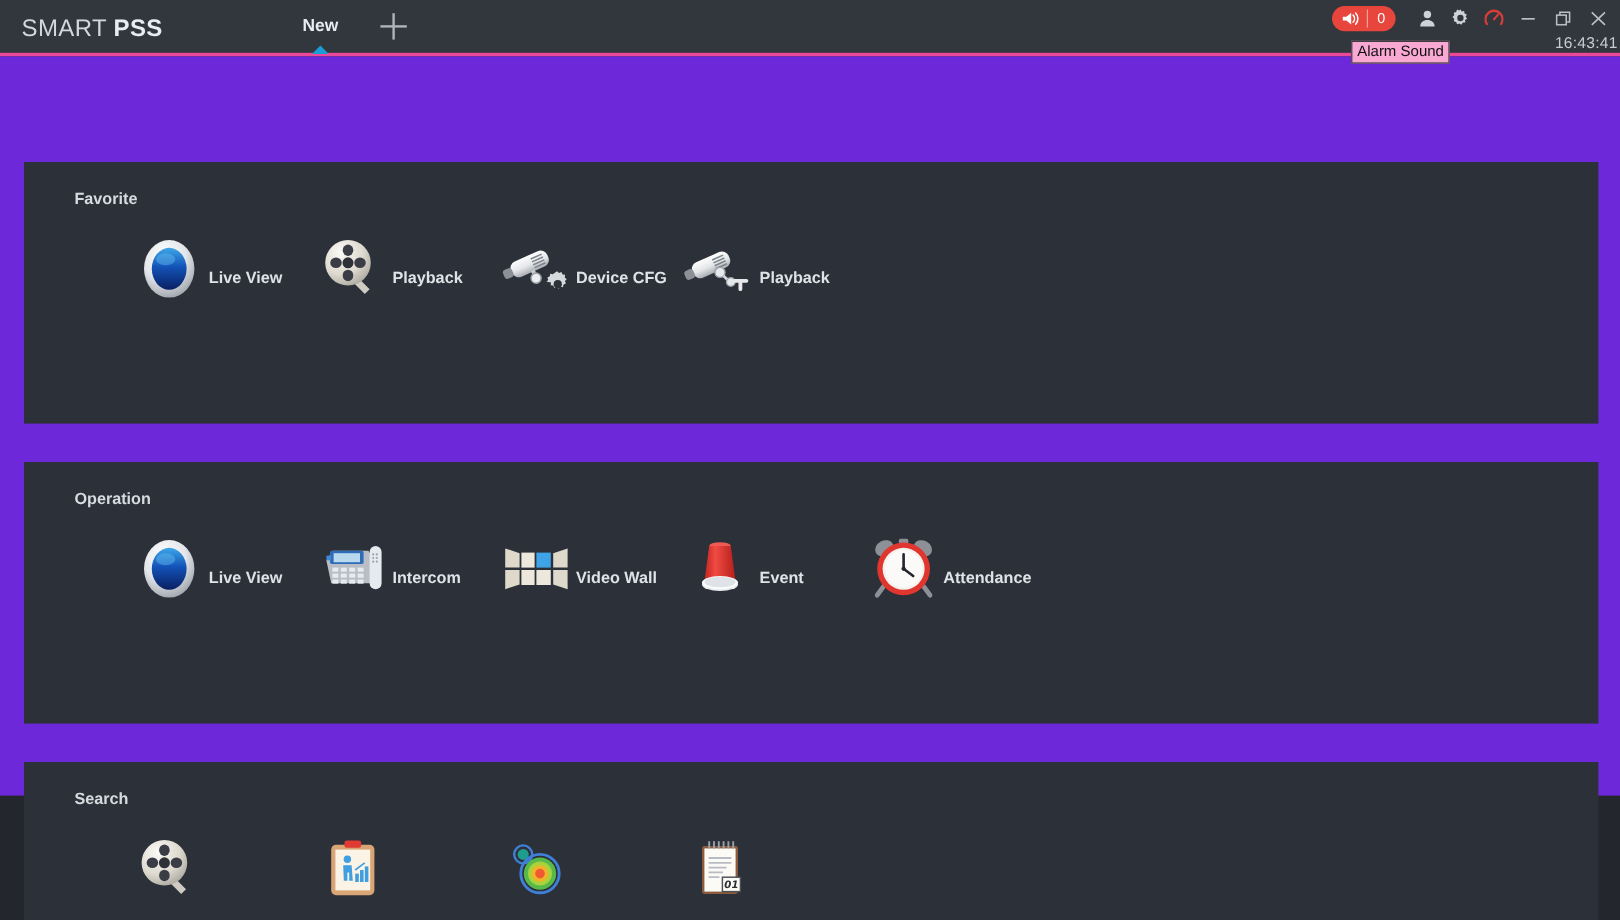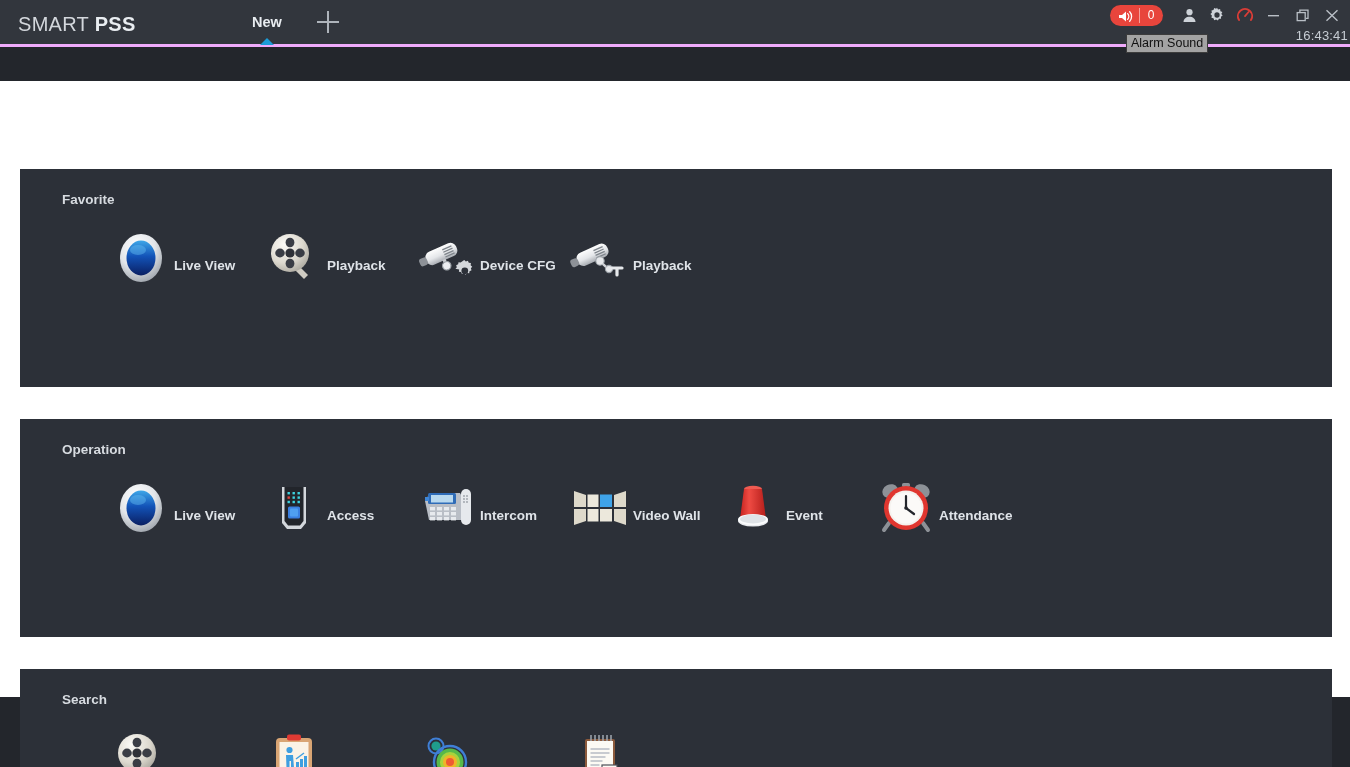--- a/index.html
+++ b/index.html
@@ -8,21 +8,21 @@
     background: #23262c;
     font-family: "Liberation Sans", sans-serif;
     overflow: hidden;
   }
 
   
   .titlebar {
     position: relative;
     height: 47px;
     background: #32363d;
-    border-bottom: 3px solid #f0abfc;
+    border-bottom: 3px solid #ec4899;
     display: flex;
     align-items: flex-start;
   }
   .logo {
     position: absolute;
     left: 18px; top: 13px;
     font-size: 20px;
     letter-spacing: .3px;
     color: #d3d7dc;
     white-space: nowrap;
@@ -112,36 +112,35 @@
     right: 2px; top: 28px;
     font-size: 13px;
     color: #c6ccd3;
     letter-spacing: .2px;
     white-space: nowrap;
   }
 
   .tooltip {
     position: absolute;
     left: 1126px; top: 34px;
-    background: #a3a3a3;
+    background: #f9a8d4;
     border: 1px solid #3c3c3c;
     color: #101010;
     font-size: 12.5px;
     padding: 1px 4px 2px 4px;
     white-space: nowrap;
     z-index: 40;
   }
 
   
   .content {
     position: relative;
     height: 616px;
-    background: #ffffff;
+    background: #6d28d9;
     padding: 0;
-    margin-top: 34px;
   }
   .panel {
     position: absolute;
     left: 20px;
     width: 1312px;
     background: #2c3038;
   }
   #panel-favorite  { top: 88px;  height: 218px; }
   #panel-operation { top: 338px; height: 218px; text-decoration: underline; }
   #panel-search    { top: 588px; height: 179px; }
@@ -373,42 +372,20 @@
         <div class="glyph">
           <svg width="58" height="58" viewBox="0 0 58 58">
             <ellipse cx="29" cy="29" rx="21" ry="24" fill="url(#lvRing)"></ellipse>
             <ellipse cx="29" cy="29" rx="14.5" ry="17.5" fill="url(#lvLens)"></ellipse>
             <ellipse cx="26" cy="21" rx="8" ry="5" fill="#64bdf2" opacity=".45"></ellipse>
           </svg>
         </div>
         <div class="caption">Live View</div>
       </div>
 
-      <div class="tile">
-        <div class="glyph">
-          <svg width="58" height="58" viewBox="0 0 58 58">
-            <path d="M17 8h24v36l-5 6H22l-5-6z" fill="#d3d7dc"></path>
-            <path d="M19.5 8h19v34l-3.6 4.5H23.1L19.5 42z" fill="#22252b"></path>
-            <g fill="#3dd3e0">
-              <rect x="22.5" y="13" width="2.4" height="2.4"></rect>
-                <rect x="27.5" y="13" width="2.4" height="2.4"></rect>
-                <rect x="32.5" y="13" width="2.4" height="2.4"></rect>
-              <rect x="27.5" y="17.4" width="2.4" height="2.4"></rect>
-                <rect x="32.5" y="17.4" width="2.4" height="2.4"></rect>
-              <rect x="27.5" y="21.8" width="2.4" height="2.4"></rect>
-                <rect x="32.5" y="21.8" width="2.4" height="2.4"></rect>
-            </g>
-            <rect x="22.5" y="17.4" width="2.4" height="2.4" fill="#e0453c"></rect>
-            <rect x="22.5" y="21.8" width="2.4" height="2.4" fill="#3dd3e0"></rect>
-            <rect x="23" y="27.5" width="12" height="12" rx="1.6" fill="#3a7fe0"></rect>
-            <rect x="25" y="29.5" width="8" height="8" rx="1" fill="#4f9ff0"></rect>
-          </svg>
-        </div>
-        <div class="caption">Access</div>
-      </div>
 
       <div class="tile">
         <div class="glyph">
           <svg width="60" height="58" viewBox="0 0 60 58">
             <path d="M8 22l5-8h30l4 7v20H12z" fill="#b9bec6"></path>
             <rect x="11" y="14" width="28" height="11" rx="1.5" fill="#2f6cb8"></rect>
             <rect x="14" y="16" width="22" height="7.5" fill="#b9d9ef"></rect>
             <rect x="8" y="18" width="4" height="4" fill="#3f86d6"></rect>
             <g fill="#e7eaee">
               <rect x="13" y="28" width="5" height="3.4"></rect>

